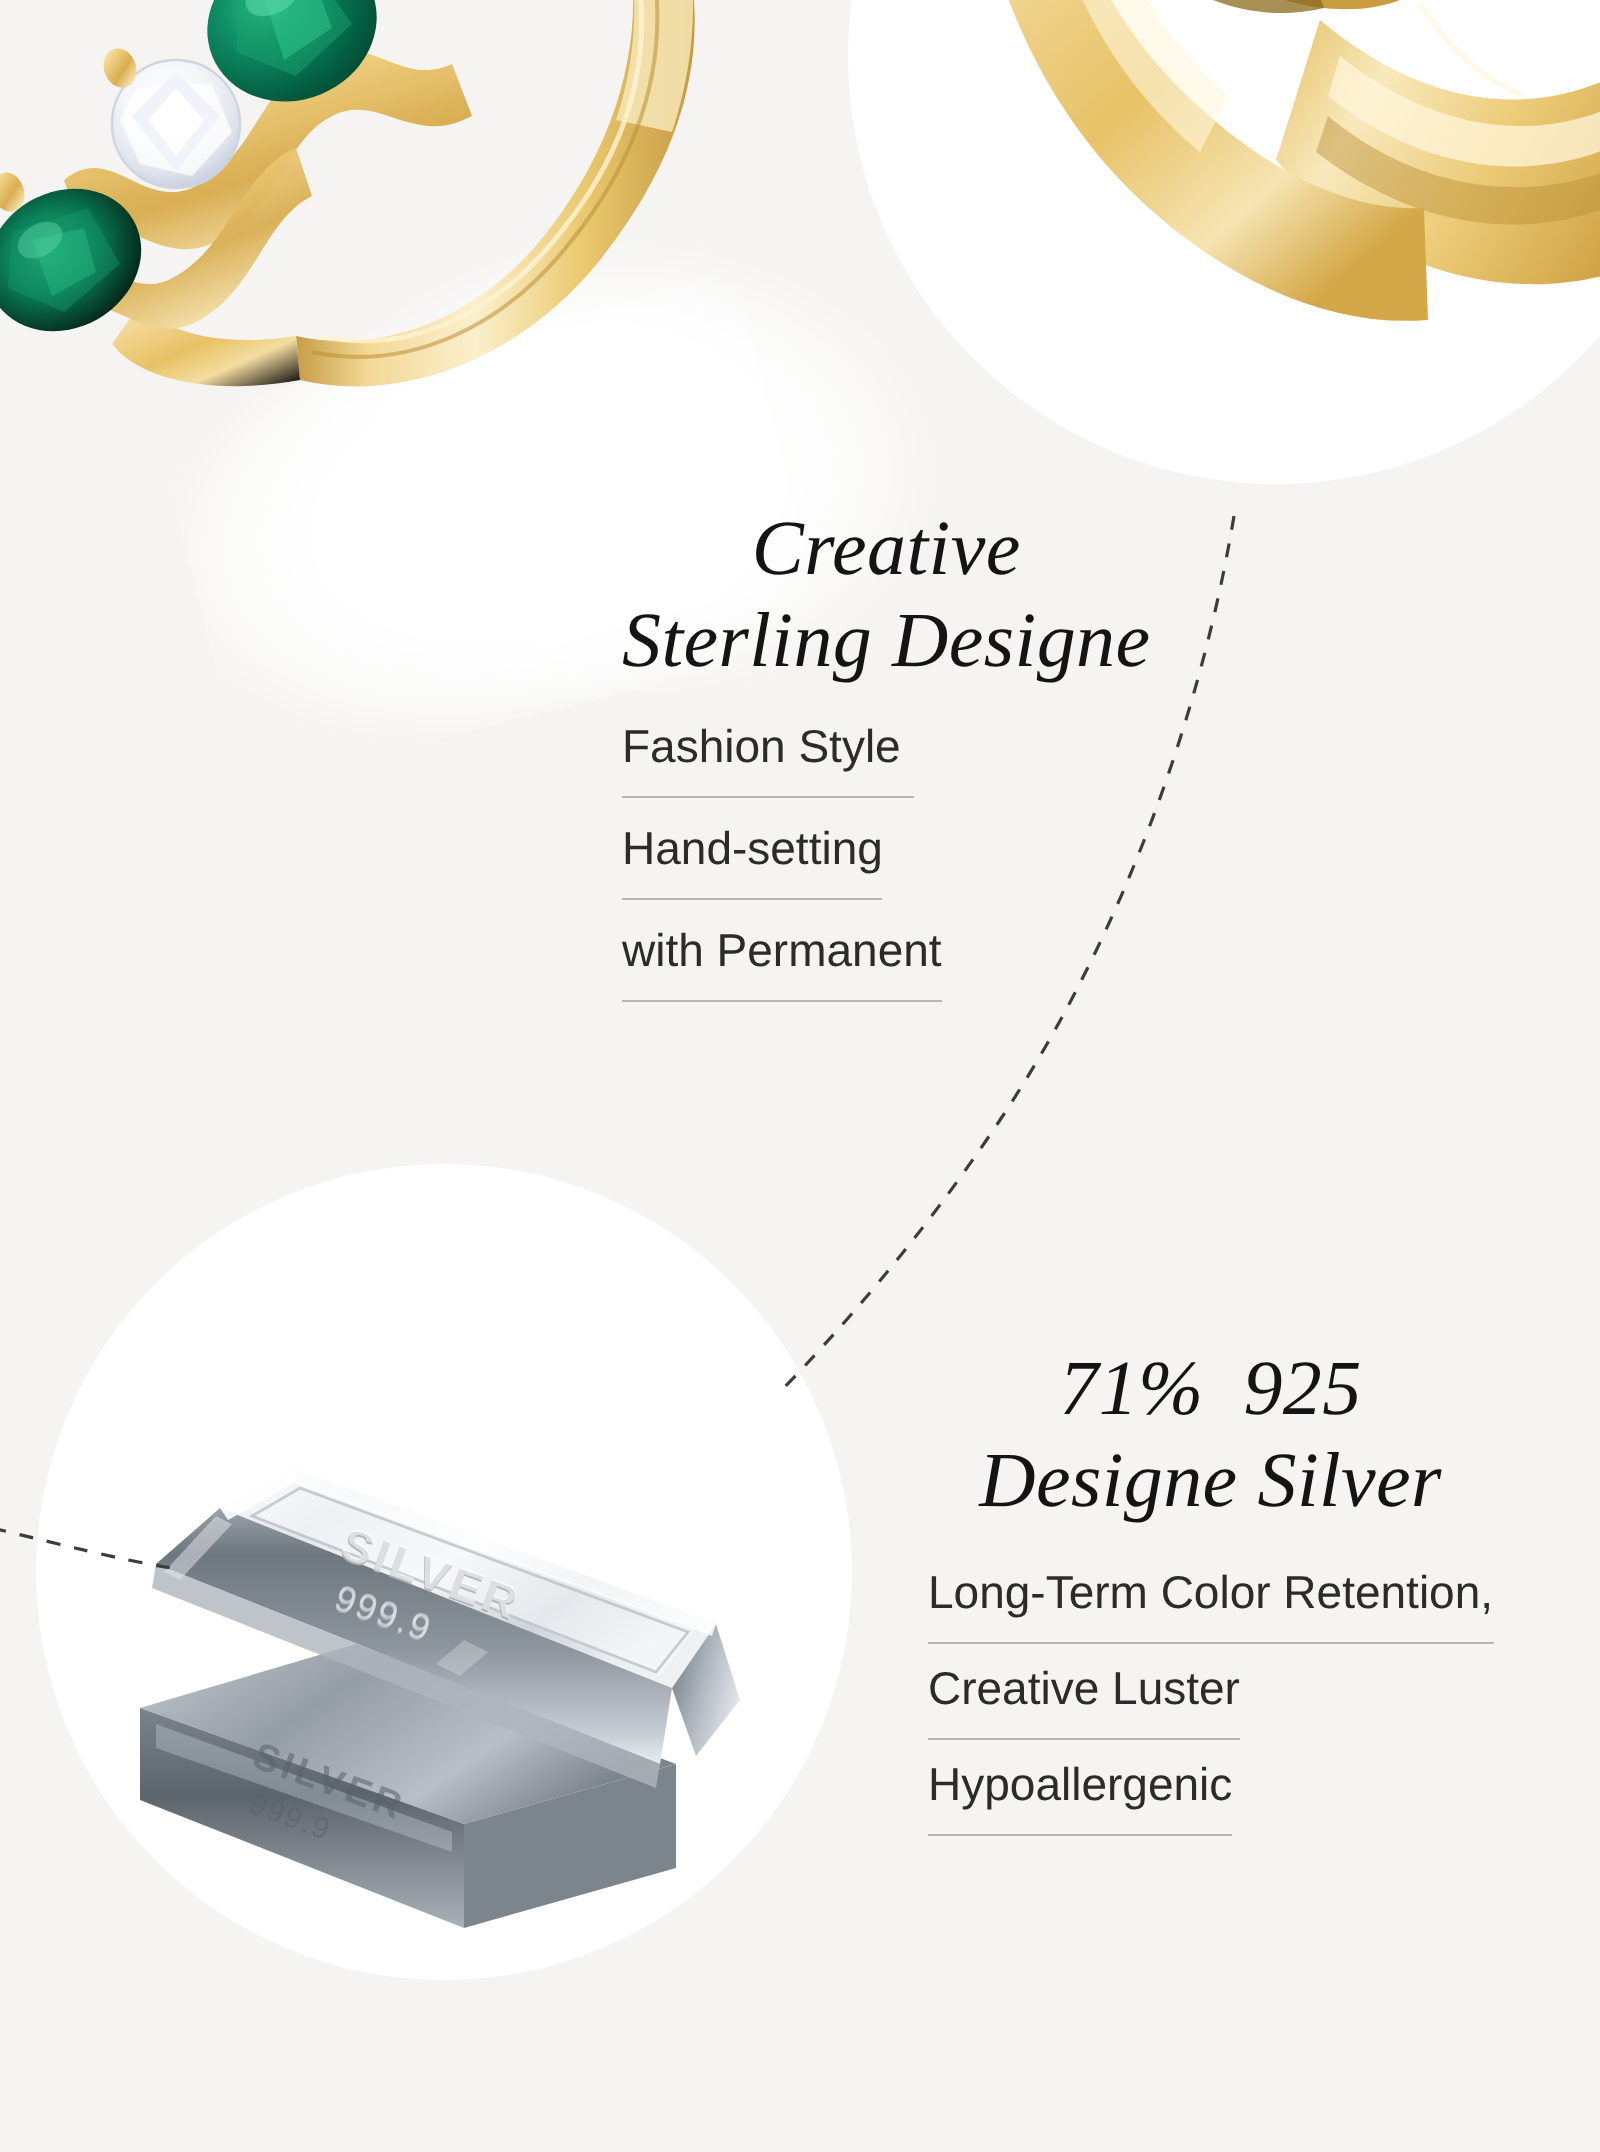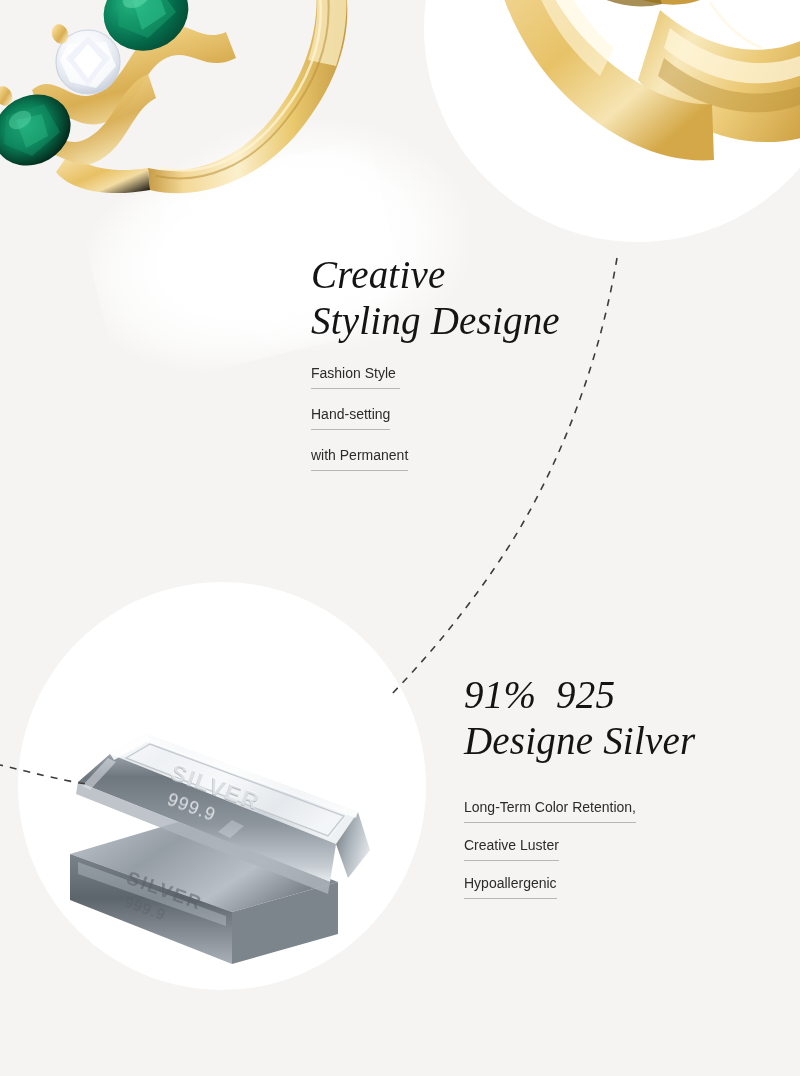--- a/index.html
+++ b/index.html
@@ -66,50 +66,50 @@
   .connector-svg {
     position: absolute;
     left: 0;
     top: 0;
     width: 800px;
     height: 1076px;
     pointer-events: none;
   }
 
   
-  .text-block { position: absolute; }
+  .text-block { position: absolute; text-align: center; }
   .block-design { left: 311px; top: 252px; }
   .block-silver { left: 464px; top: 672px; }
 
   .headline {
     font-family: "Liberation Serif", serif;
     font-style: italic;
     font-weight: 400;
     font-size: 39px;
     line-height: 46px;
     color: #141414;
     letter-spacing: 0.2px;
     white-space: pre;
   }
 
   .bullets {
     margin-top: 19px;
   }
   .bullet {
     display: table;
     font-family: "Liberation Sans", sans-serif;
-    font-size: 14px;
+    font-size: 23px;
     line-height: 21px;
     color: #2b2b2b;
-    padding-bottom: 4px;
+    padding-bottom: 14px;
     margin-bottom: 15px;
     border-bottom: 1px solid #b9b7b4;
     white-space: pre;
   }
-  .block-silver .bullets { margin-top: 33px; }
+  .block-silver .bullets { margin-top: 22px; }
   .block-silver .bullet { margin-bottom: 12px; }
 
   
   .art { position: absolute; }
   .ring-tl { left: -40px; top: -60px; width: 420px; height: 340px; }
   .emerald-closeup { position: absolute; left: 0; top: 0; width: 428px; height: 428px; }
   .silver-bars { position: absolute; left: 0; top: 0; width: 408px; height: 408px; }
 </style>
 </head>
 <body>
@@ -341,30 +341,30 @@
 
   <svg class="connector-svg" viewBox="0 0 800 1076">
 
     <path d="M617 258 C 600 360, 560 470, 500 560 C 460 620, 420 665, 389 697" fill="none" stroke="#3c3c3c" stroke-width="1.6" stroke-dasharray="7 7" stroke-linecap="butt"></path>
 
     <path d="M-4 764 C 30 772, 60 780, 86 784" fill="none" stroke="#3c3c3c" stroke-width="1.6" stroke-dasharray="7 7" stroke-linecap="butt"></path>
   </svg>
 
   <div class="text-block block-design">
     <div class="headline">Creative</div>
-    <div class="headline">Styling Designe</div>
+    <div class="headline">Sterling Designe</div>
     <div class="bullets">
       <div class="bullet">Fashion Style </div>
       <div class="bullet">Hand-setting</div>
       <div class="bullet">with Permanent</div>
     </div>
   </div>
 
   <div class="text-block block-silver">
-    <div class="headline">91%  925</div>
+    <div class="headline">71%  925</div>
     <div class="headline">Designe Silver</div>
     <div class="bullets">
       <div class="bullet">Long-Term Color Retention,</div>
       <div class="bullet">Creative Luster</div>
       <div class="bullet">Hypoallergenic</div>
     </div>
   </div>
 
 </div>
 

